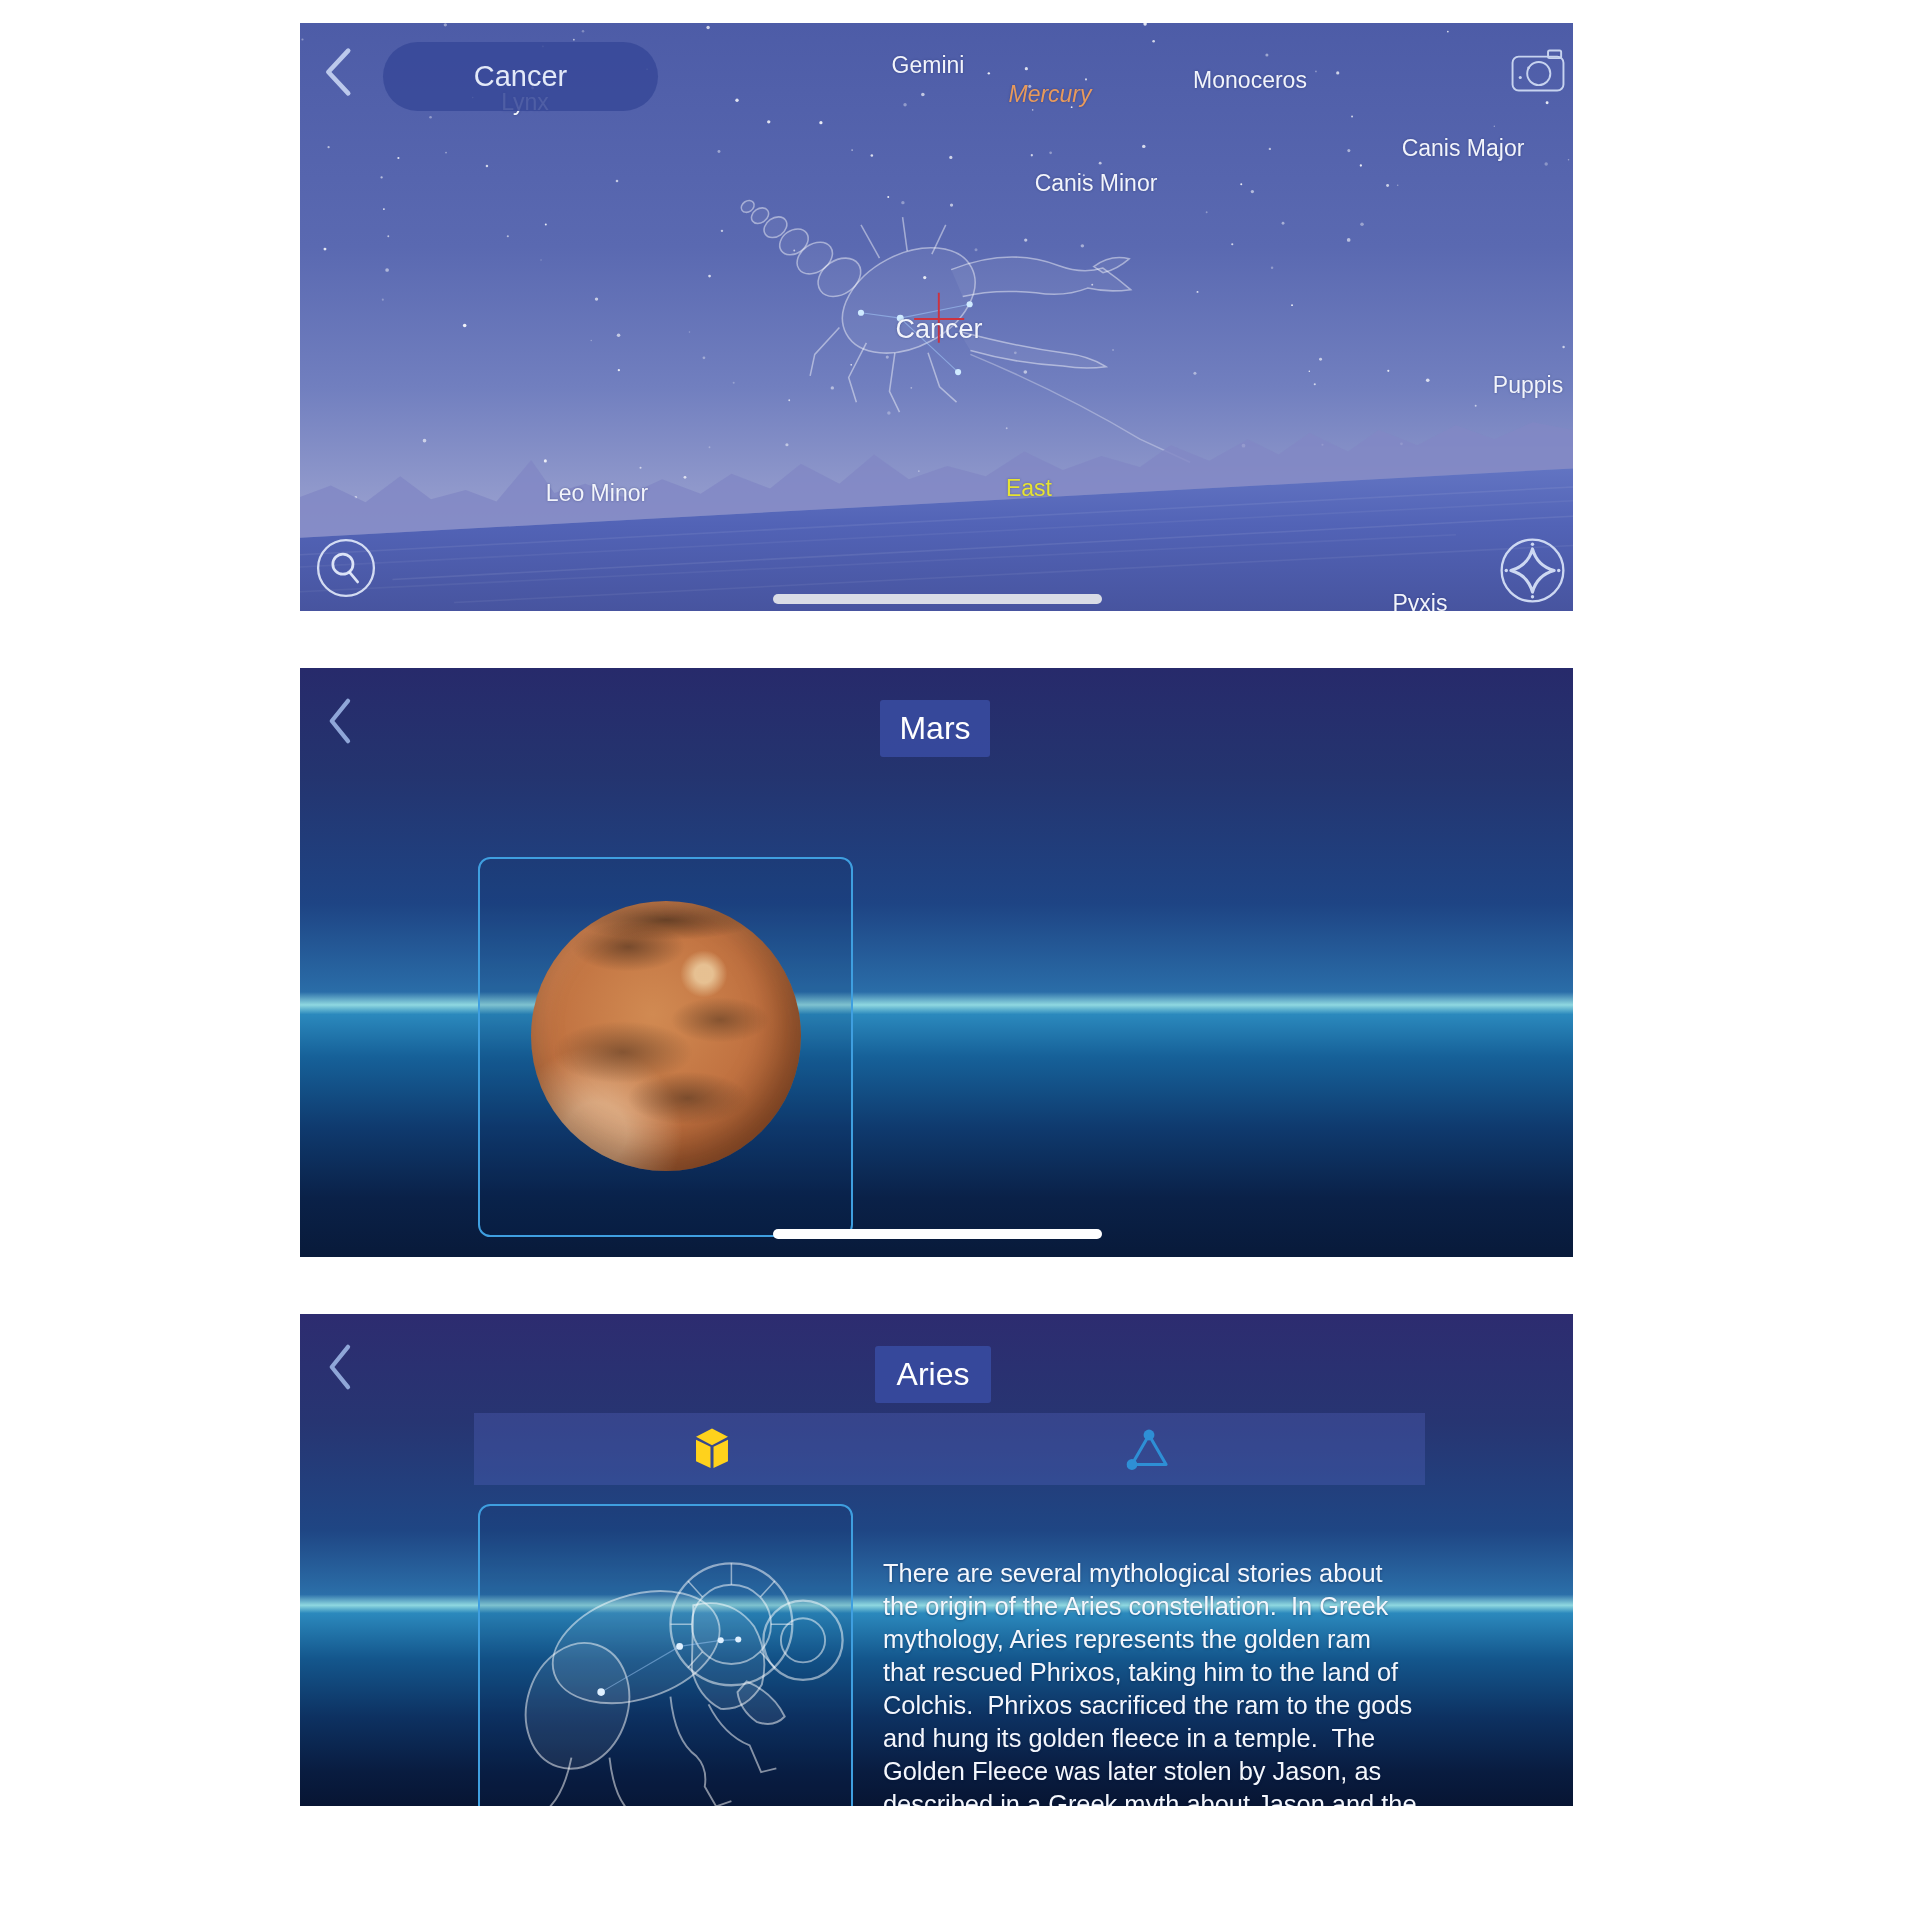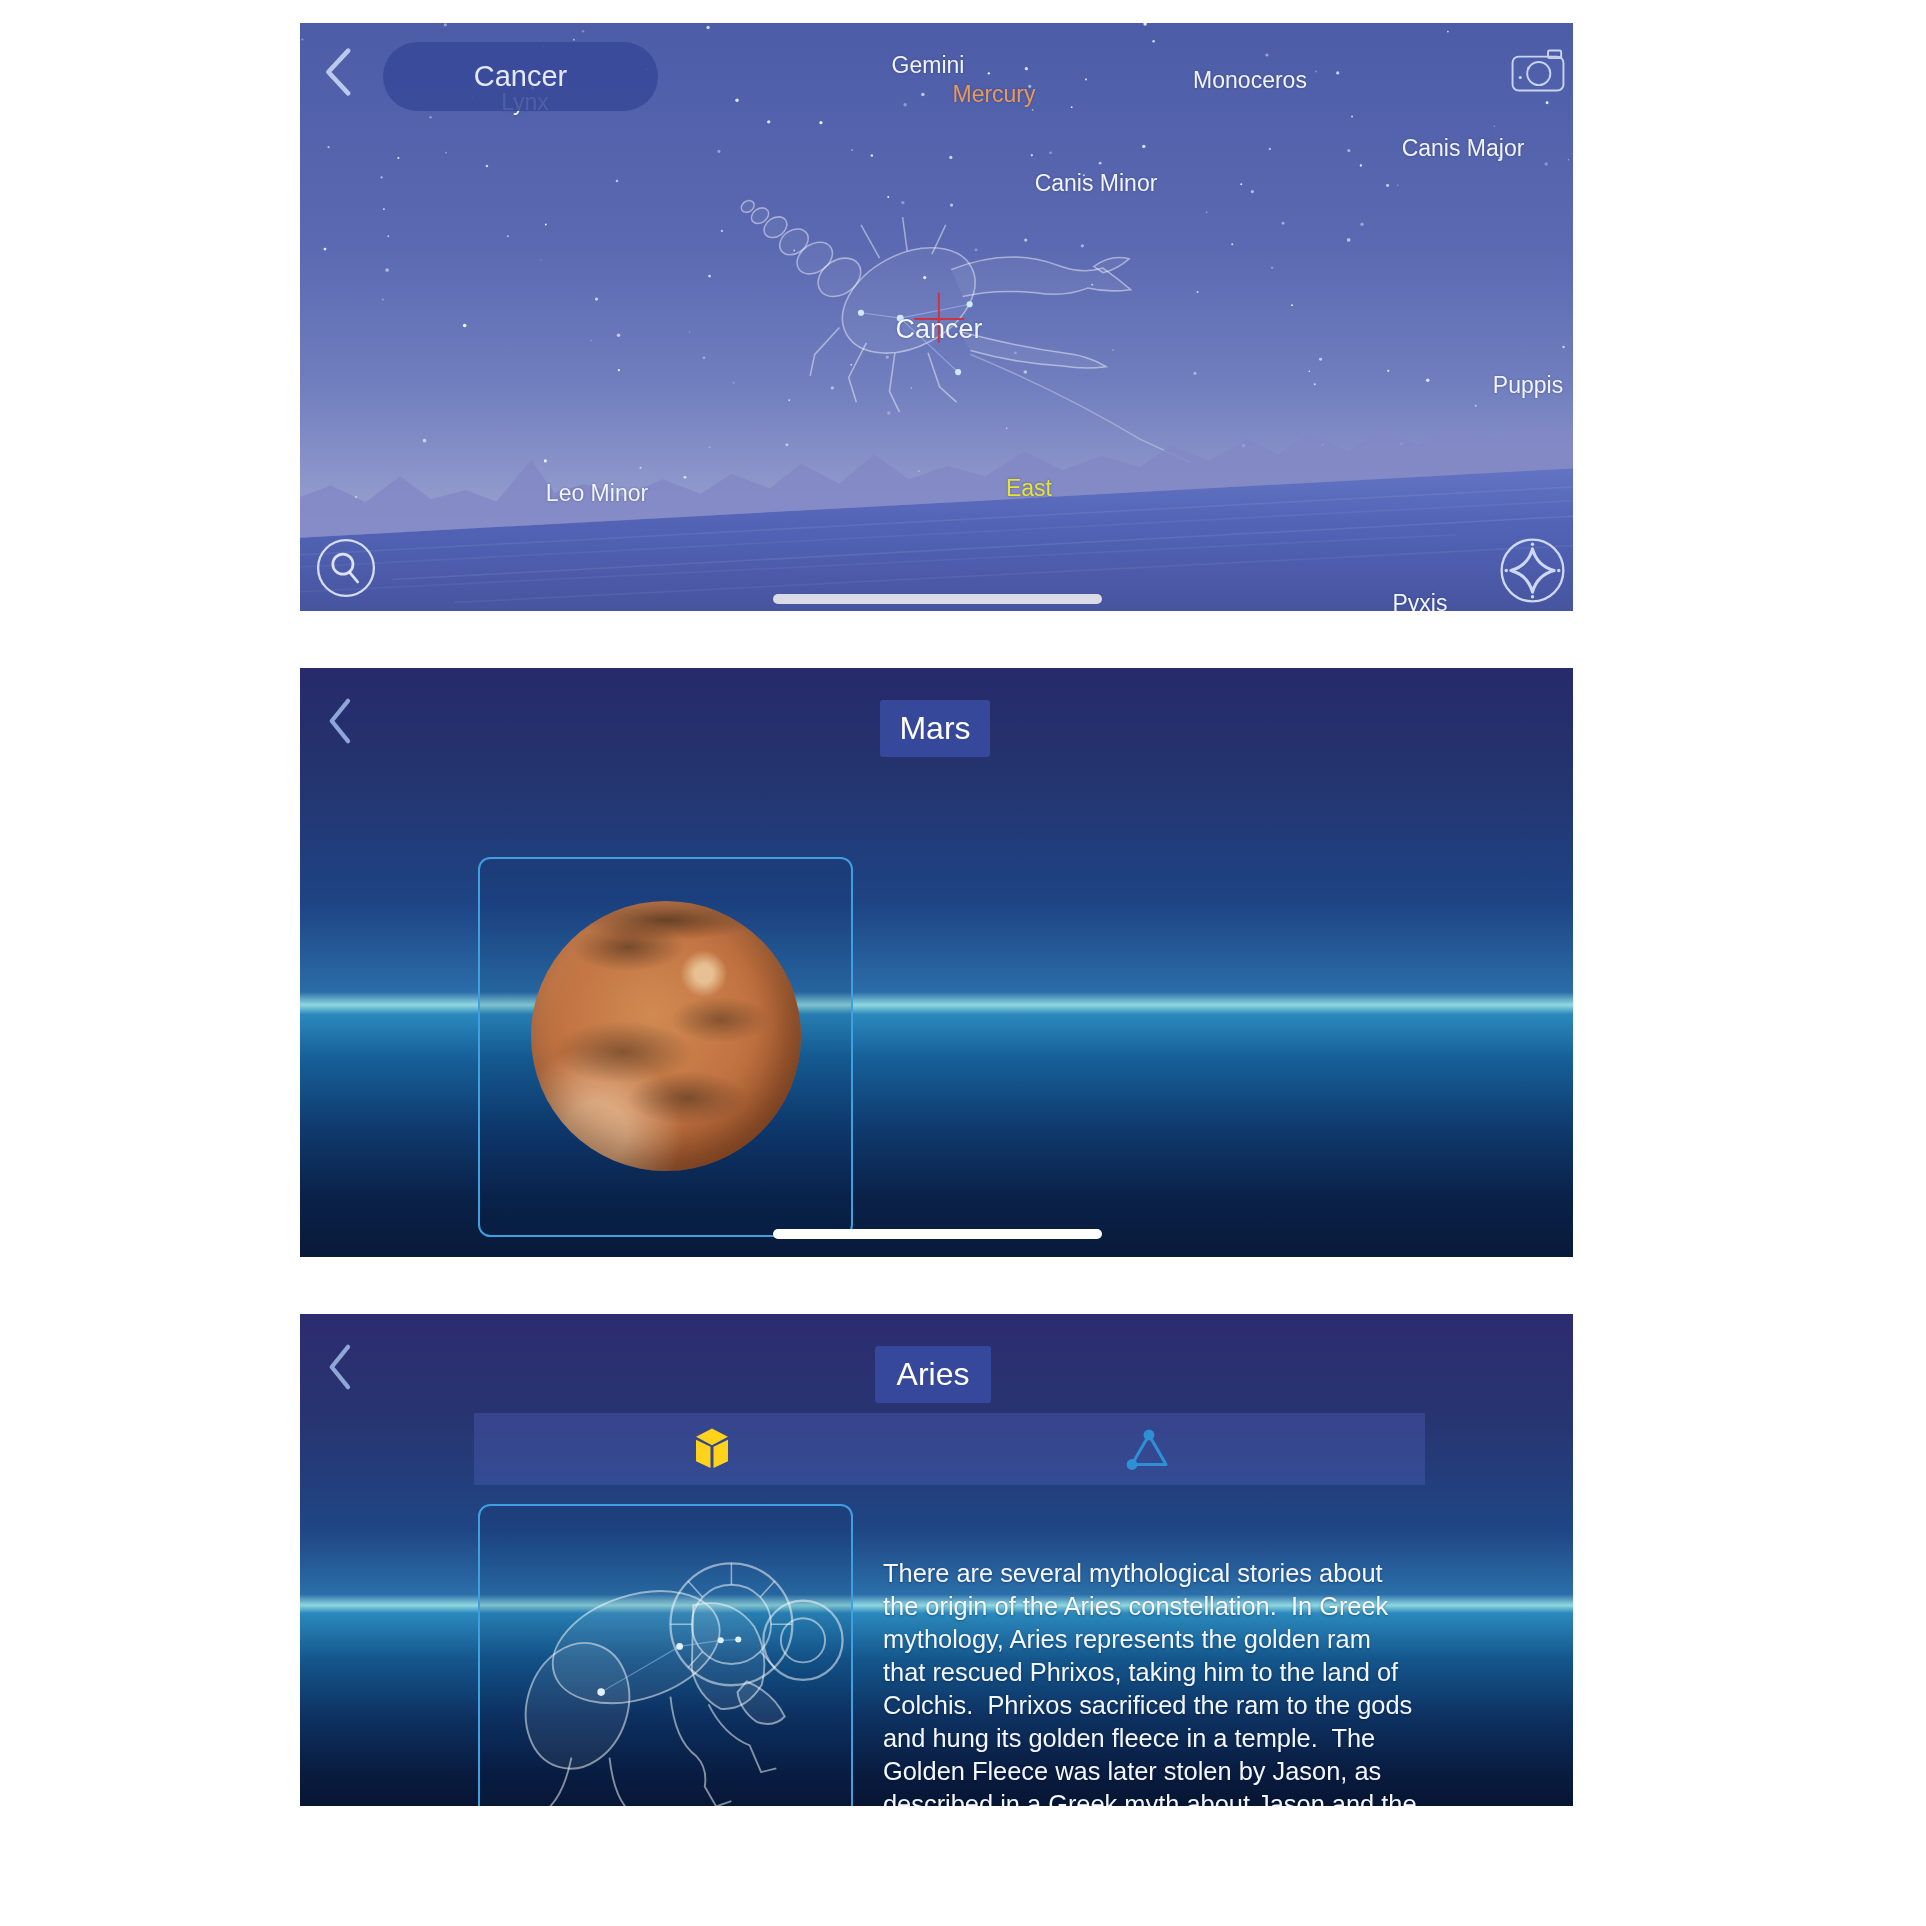--- a/index.html
+++ b/index.html
@@ -231,21 +231,21 @@
         <line x1="0" y1="690" x2="1652" y2="602" opacity="0.07"></line>
         <line x1="0" y1="706" x2="1652" y2="620" opacity="0.05"></line>
         <line x1="120" y1="722" x2="1652" y2="640" opacity="0.08"></line>
         <line x1="0" y1="738" x2="1500" y2="664" opacity="0.05"></line>
         <line x1="200" y1="752" x2="1652" y2="678" opacity="0.06"></line>
       </g>
     </svg>
 
     <div class="sky-label" style="left:225px;top:79px;">Lynx</div>
     <div class="sky-label" style="left:628px;top:42px;">Gemini</div>
-    <div class="sky-label lbl-mercury" style="left:694px;top:71px;">Mercury</div>
+    <div class="sky-label lbl-mercury" style="left:750px;top:71px;font-style:italic;">Mercury</div>
     <div class="sky-label" style="left:950px;top:57px;">Monoceros</div>
     <div class="sky-label" style="left:1163px;top:125px;">Canis Major</div>
     <div class="sky-label" style="left:796px;top:160px;">Canis Minor</div>
     <div class="sky-label lbl-center" style="left:639px;top:306px;">Cancer</div>
     <div class="sky-label" style="left:297px;top:470px;text-align:right;">Leo Minor</div>
     <div class="sky-label lbl-east" style="left:710px;top:465px;">East</div>
     <div class="sky-label" style="left:1228px;top:362px;">Puppis</div>
     <div class="sky-label" style="left:1120px;top:536px;margin-top:44px;">Pyxis</div>
 
     <button class="btn back-btn">

